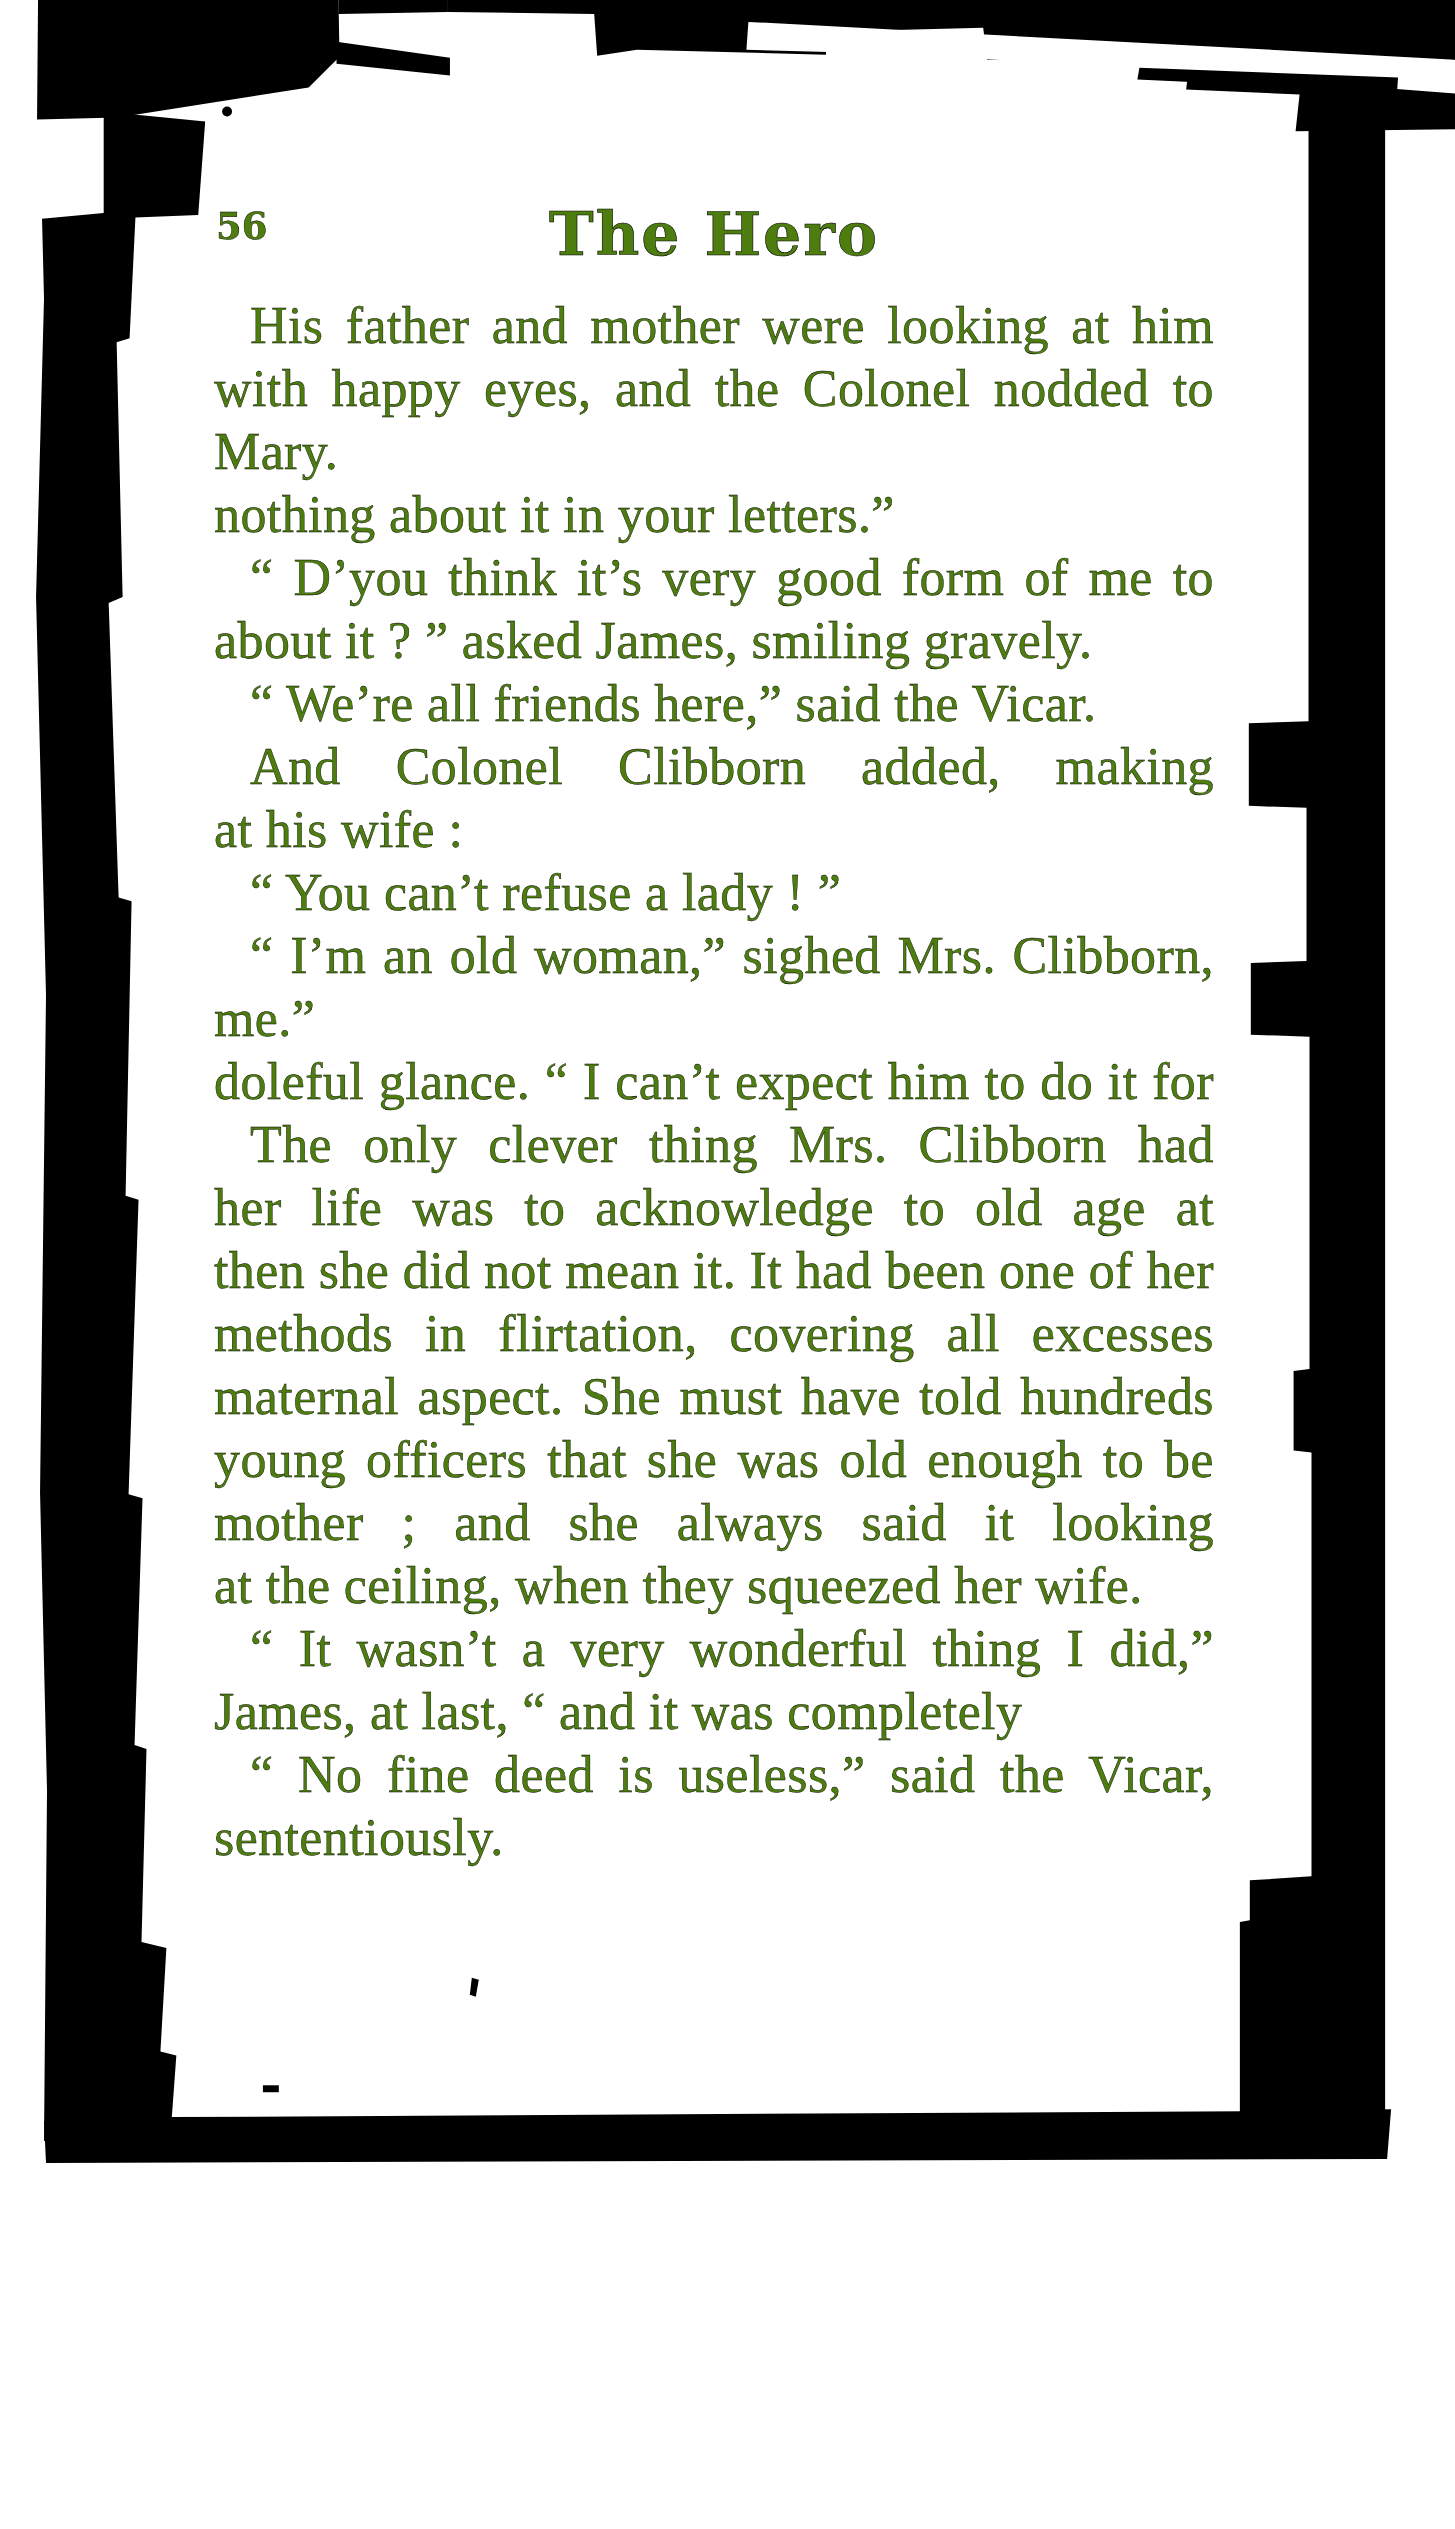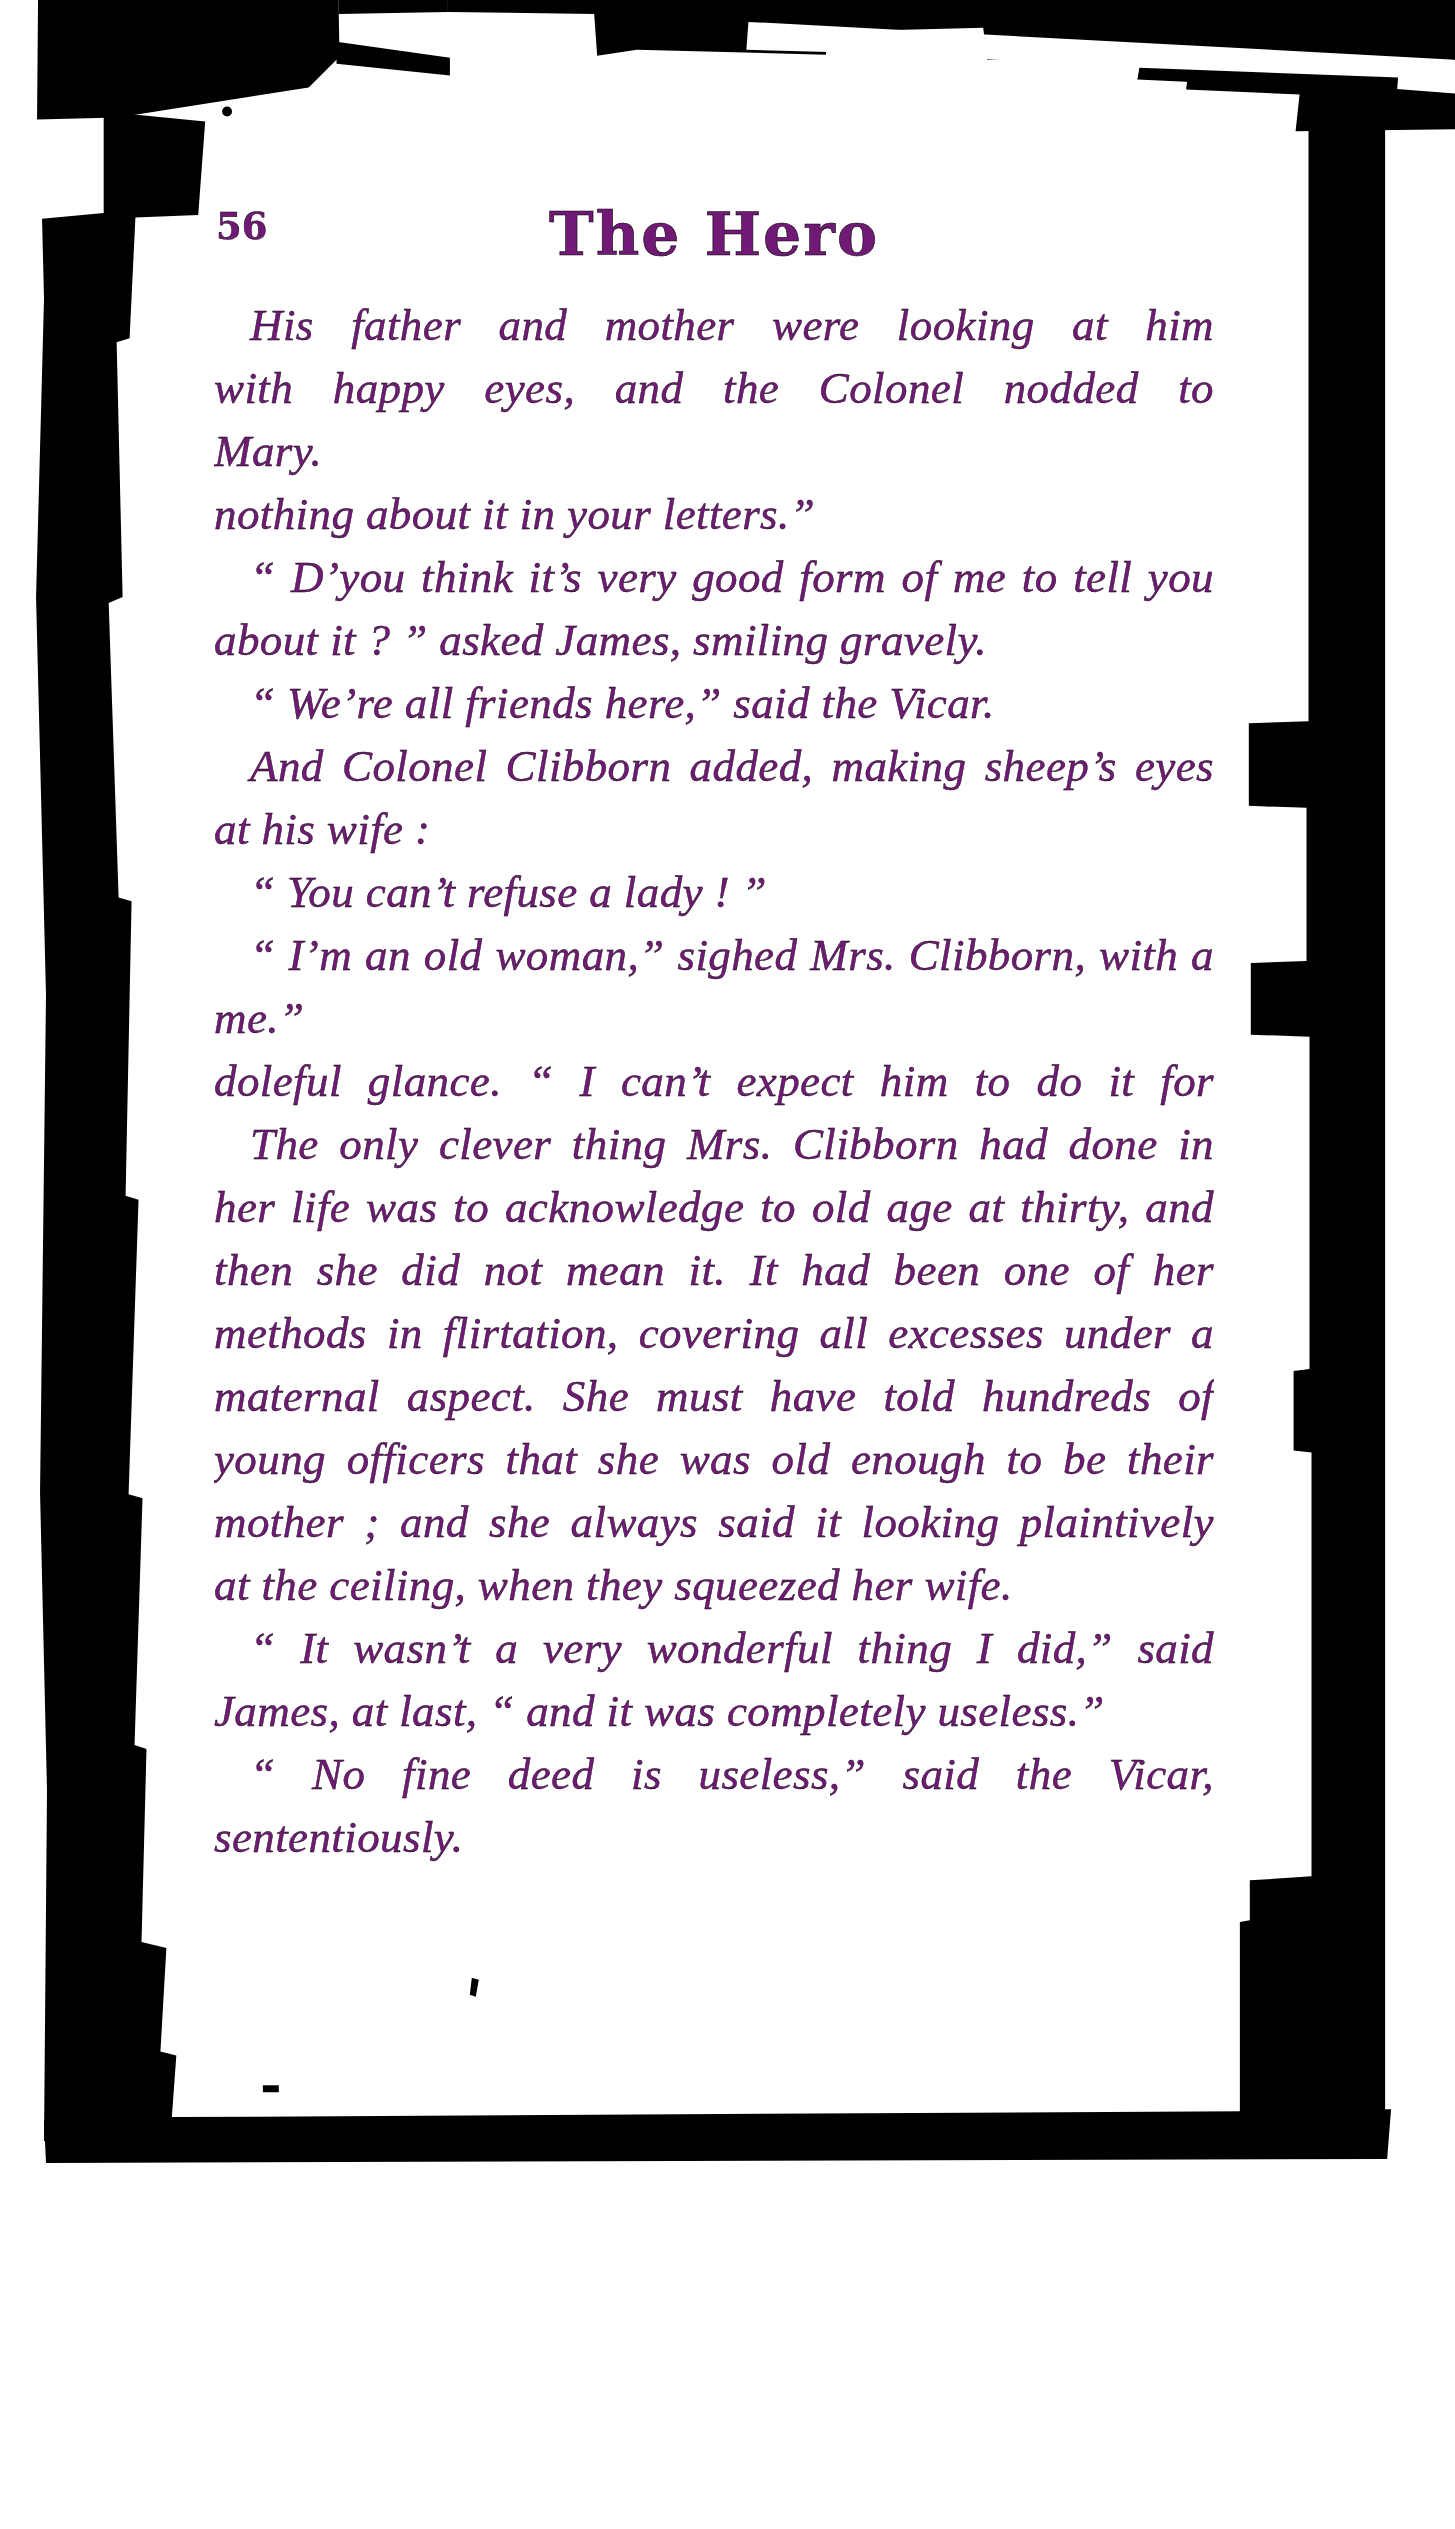--- a/index.html
+++ b/index.html
@@ -2,21 +2,21 @@
 <html><head>
 <meta charset="utf-8">
 <style>
   html,body{margin:0;padding:0;background:#ffffff;}
   .canvas{
     position:relative;
     width:1456px;height:2529px;
     background:#ffffff;
     overflow:hidden;
     font-family:"Liberation Serif",serif;
-    color:#701a75;
+    color:#4d7c0f;
   }
   .border-art{
     position:absolute;left:0;top:0;width:1456px;height:2529px;
     pointer-events:none;
   }
   .pagenum{
     position:absolute;left:216px;top:204px;
     font-size:37px;font-weight:bold;
     font-family:"DejaVu Serif",serif;
     -webkit-text-stroke:0.4px #000;
@@ -24,23 +24,22 @@
   .running-title{
     position:absolute;left:214px;top:199px;width:1000px;
     text-align:center;
     font-size:60px;font-weight:bold;
     font-family:"DejaVu Serif",serif;
     letter-spacing:2px;
     -webkit-text-stroke:0.6px #000;
   }
   .textblock{
     position:absolute;left:214px;top:294px;width:1000px;
-    font-size:45px;line-height:63px;
+    font-size:52px;line-height:63px;
     letter-spacing:0.4px;
-    font-style:italic;
     -webkit-text-stroke:0.4px #000;
   }
   .line{
     height:63px;
     text-align:justify;
     text-align-last:justify;
     overflow:hidden;
   }
   .line.last{
     text-align:left;

